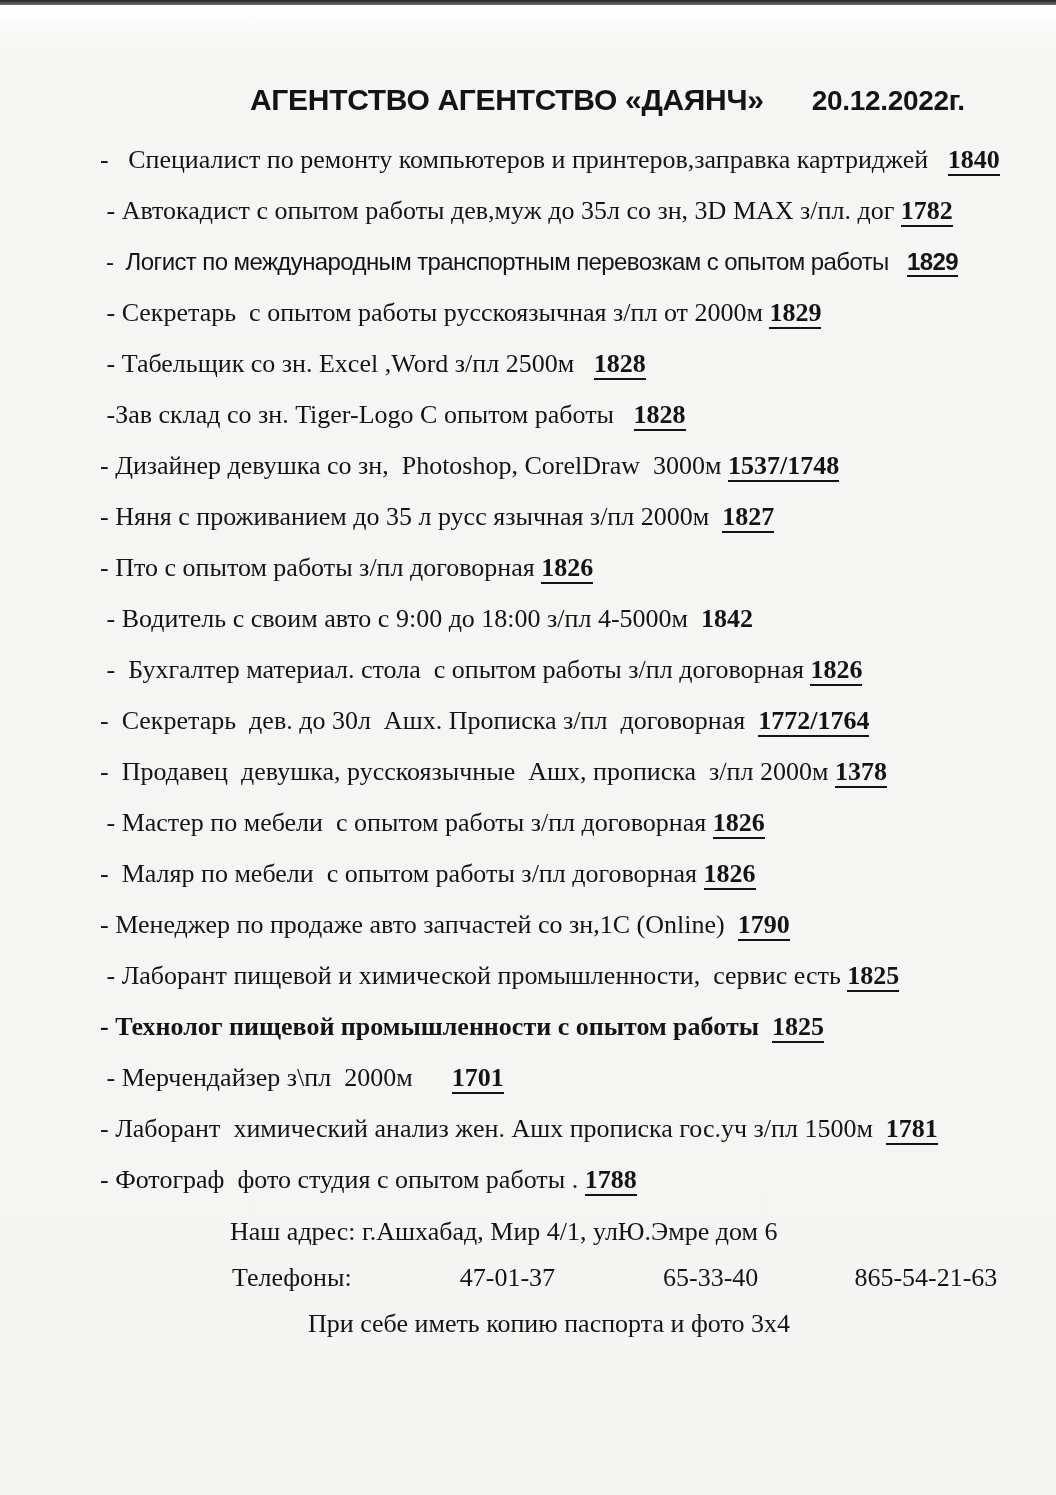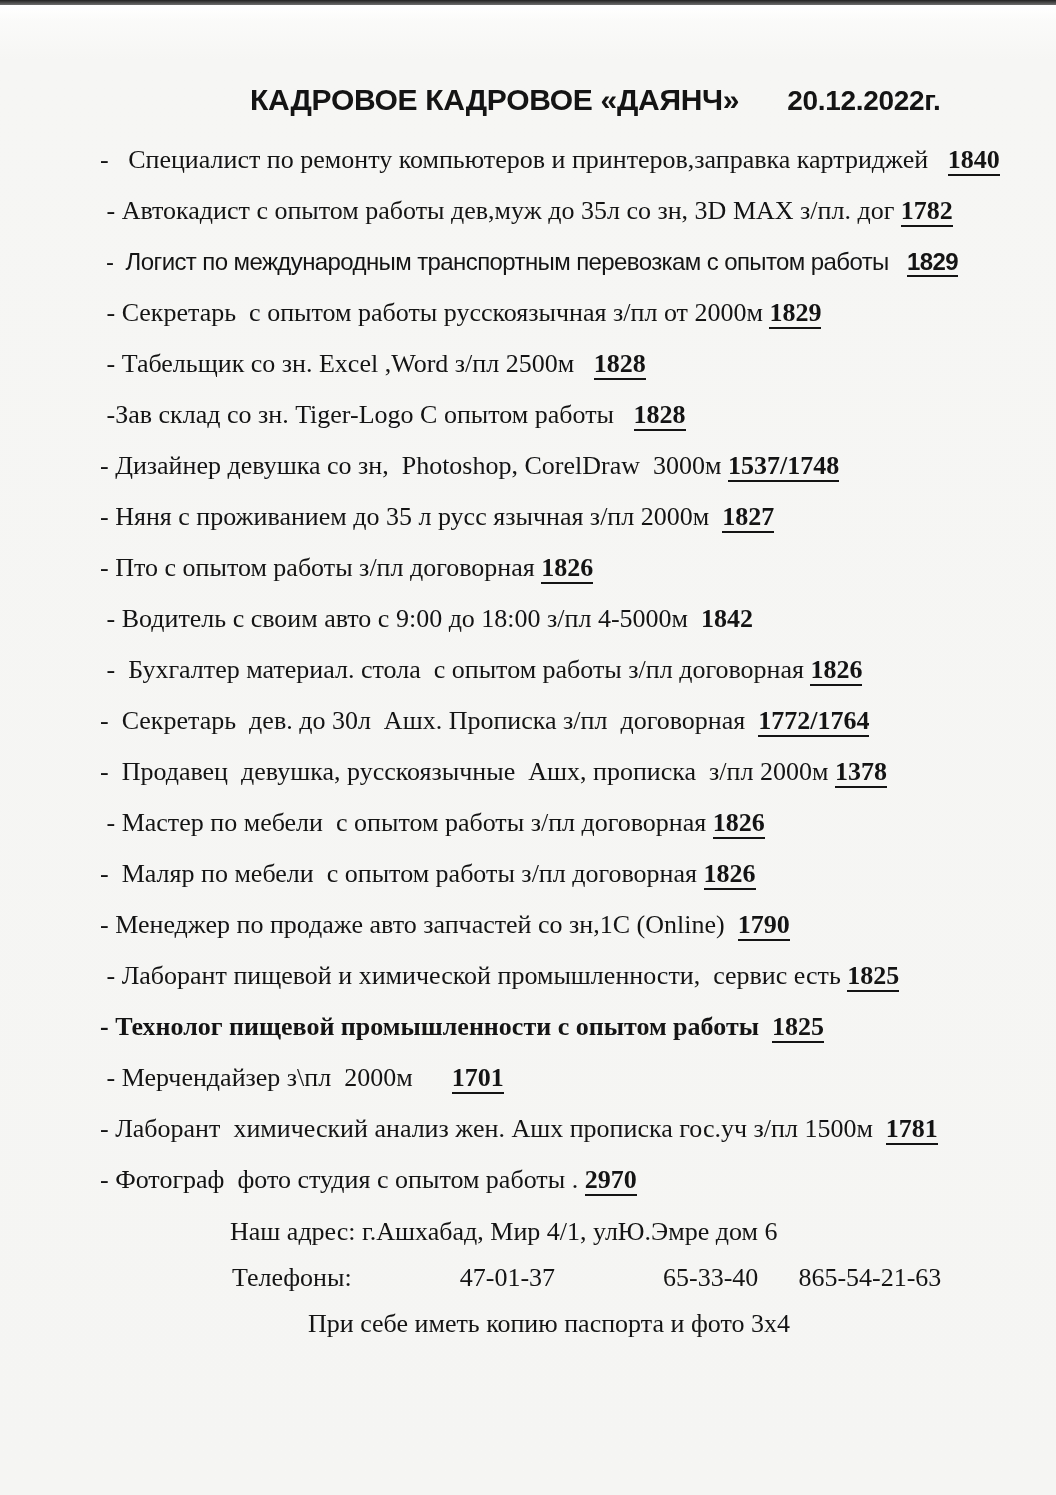--- a/index.html
+++ b/index.html
@@ -55,31 +55,31 @@
   .footer-line {
     font-size: 26px;
     line-height: 38px;
     white-space: pre;
   }
   .footer-address { margin: 14px 0 8px 130px; }
   .footer-phones  { margin: 0 0 8px 132px; }
   .footer-notice  { margin: 0 0 0 208px; }
   .phone { margin-left: 108px; }
   .phone.first { }
-  .phone.last  { margin-left: 40px; }
+  .phone.last  { margin-left: 96px; }
 </style>
 </head>
 <body>
 
 <div class="top-strip"></div>
 <div class="top-glow"></div>
 
 <div class="content">
 
-  <p class="title-row"><span>КАДРОВОЕ КАДРОВОЕ «ДАЯНЧ»</span><span class="title-date">20.12.2022г.</span></p>
+  <p class="title-row"><span>АГЕНТСТВО АГЕНТСТВО «ДАЯНЧ»</span><span class="title-date">20.12.2022г.</span></p>
 
   <div id="listings">
 
   <p class="listing serif"><span class="listing-text">-   Специалист по ремонту компьютеров и принтеров,заправка картриджей   </span><span class="num u">1840</span></p>
 
   <p class="listing serif"><span class="listing-text"> - Автокадист с опытом работы дев,муж до 35л со зн, 3D MAX з/пл. дог </span><span class="num u">1782</span></p>
 
   <p class="listing sans"><span class="listing-text"> -  Логист по международным транспортным перевозкам с опытом работы   </span><span class="num u">1829</span></p>
 
   <p class="listing serif"><span class="listing-text"> - Секретарь  с опытом работы русскоязычная з/пл от 2000м </span><span class="num u">1829</span></p>
@@ -109,21 +109,21 @@
   <p class="listing serif"><span class="listing-text">- Менеджер по продаже авто запчастей со зн,1С (Online)  </span><span class="num u">1790</span></p>
 
   <p class="listing serif"><span class="listing-text"> - Лаборант пищевой и химической промышленности,  сервис есть </span><span class="num u">1825</span></p>
 
   <p class="listing serif bold"><span class="listing-text">- Технолог пищевой промышленности с опытом работы  </span><span class="num u">1825</span></p>
 
   <p class="listing serif"><span class="listing-text"> - Мерчендайзер з\пл  2000м      </span><span class="num u">1701</span></p>
 
   <p class="listing serif"><span class="listing-text">- Лаборант  химический анализ жен. Ашх прописка гос.уч з/пл 1500м  </span><span class="num u">1781</span></p>
 
-  <p class="listing serif"><span class="listing-text">- Фотограф  фото студия с опытом работы . </span><span class="num u">2970</span></p>
+  <p class="listing serif"><span class="listing-text">- Фотограф  фото студия с опытом работы . </span><span class="num u">1788</span></p>
 </div>
 
   <p class="footer-line footer-address">Наш адрес: г.Ашхабад, Мир 4/1, улЮ.Эмре дом 6</p>
 
   <p class="footer-line footer-phones"><span>Телефоны:</span><span id="phones-list"><span class="phone first">47-01-37</span><span class="phone">65-33-40</span><span class="phone last">865-54-21-63</span></span></p>
 
   <p class="footer-line footer-notice">При себе иметь копию паспорта и фото 3х4</p>
 
 </div>
 

